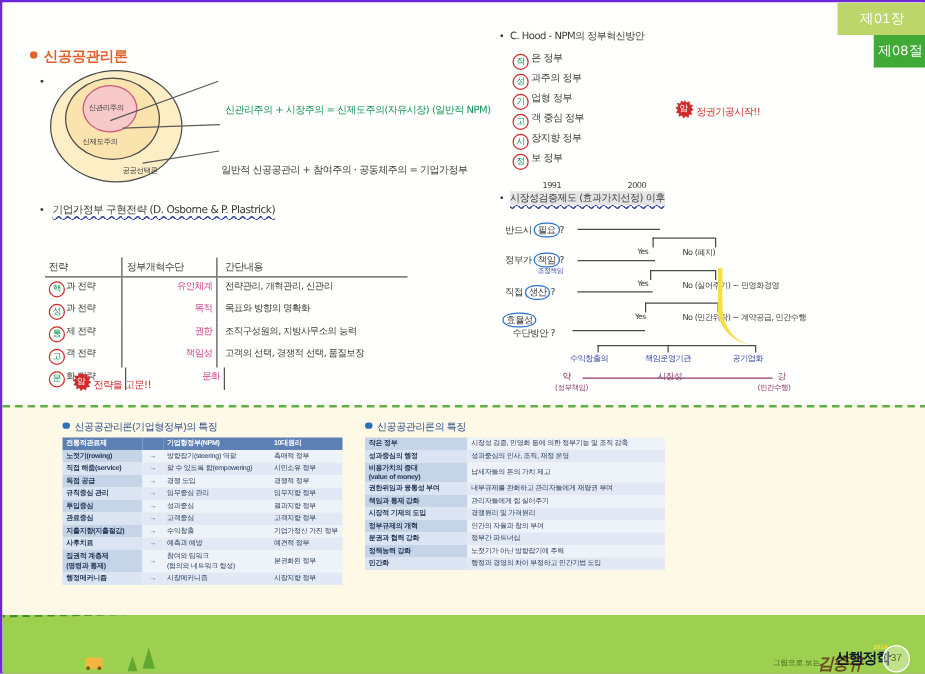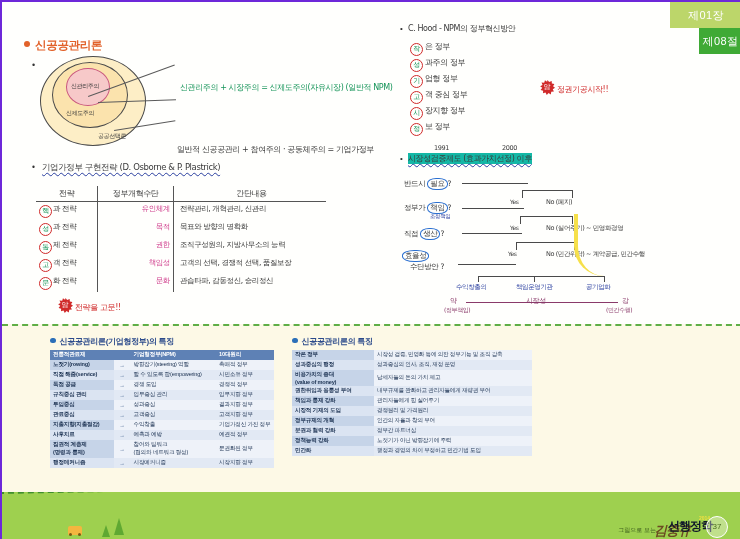--- a/index.html
+++ b/index.html
@@ -36,52 +36,52 @@
   .r1{left:0;top:2px;width:104px;height:88px;background:#fdeec6;}
   .r2{left:12px;top:8px;width:74px;height:64px;background:#fbe3ad;}
   .r3{left:26px;top:14px;width:42px;height:36px;background:#f7c9c9;border-color:#c9577f !important;}
   .vlab{position:absolute;font-size:6px;white-space:nowrap;}
 
   .leader{position:absolute;height:1px;background:#5a5a5a;transform-origin:0 0;}
 
   .hline{position:absolute;font-size:8px;white-space:nowrap;}
 
   .ul-wavy{text-decoration:underline wavy;text-decoration-color:#2a3fa0;text-underline-offset:2px;}
-  .hl-green{background:#14b8a6;}
+  .hl-green{background:#e5e5e5;}
 
   
   .star{display:inline-block;width:15px;height:15px;background:#d02a2a;vertical-align:-3px;margin-right:2px;
         clip-path:polygon(50% 0%,61% 13%,78% 6%,79% 24%,96% 26%,87% 41%,100% 52%,85% 61%,93% 77%,75% 78%,72% 96%,57% 86%,45% 100%,37% 83%,20% 89%,21% 71%,4% 66%,15% 52%,1% 41%,17% 33%,10% 16%,28% 18%,33% 2%,47% 12%);}
   .star-in{position:relative;display:inline-block;}
   .star-in i{position:absolute;left:3.5px;top:2px;color:#fff;font-size:7px;font-style:normal;}
 
   
   .ht{position:absolute;left:34px;top:184px;width:290px;font-size:7.5px;}
   .ht .row{display:flex;}
   .ht .c{padding:2px 3px;}
   .ht .c1{width:58px;}
   .ht .c2{width:72px;border-left:1px solid #555;border-right:1px solid #555;}
   .ht .c3{width:150px;padding-left:6px;}
-  .ht .hdr{border-bottom:1.2px solid #555;text-align:center;font-size:8px;}
+  .ht .hdr{border-bottom:1.2px solid #555;text-align:left;font-size:8px;margin-top:20px;}
   .circ{display:inline-block;width:11px;height:11px;line-height:11px;text-align:center;border:1.3px solid #d02a2a;border-radius:50%;font-size:7px;color:#159458;margin-right:1px;vertical-align:-2px;}
   .rlist{position:absolute;left:408px;top:38px;font-size:8px;line-height:13.5px;}
   .rlist .ci{display:inline-block;width:11px;height:11px;line-height:11px;text-align:center;border:1.3px solid #d02a2a;border-radius:50%;font-size:7px;color:#159458;margin-right:2px;vertical-align:-2px;}
 
   
   .flow{position:absolute;left:398px;top:170px;width:336px;height:142px;font-size:7.5px;}
   .fl-t{position:absolute;white-space:nowrap;}
   .fl-line{position:absolute;background:#4a4a4a;height:1px;}
   .fl-v{position:absolute;background:#4a4a4a;width:1px;}
   .ocirc{display:inline-block;padding:0 2px;border:1.3px solid #2a6fd0;border-radius:45%;}
   .ycurve{position:absolute;border-left:4px solid #f6e04a;border-radius:0 0 0 60px;}
 
   
   .panel{position:absolute;left:0;top:322px;width:740px;height:168px;background:#fdf9e6;}
   .dash-top{position:absolute;left:0;top:0;width:740px;height:0;border-top:2.5px dashed #5fae46;}
-  .ptitle{font-size:8px;font-weight:bold;color:#2b4a8b;letter-spacing:-.3px;}
+  .ptitle{font-size:8px;font-weight:normal;color:#2b4a8b;letter-spacing:-.3px;}
   .ptitle .bdot{display:inline-block;width:5.5px;height:5.5px;border-radius:50%;background:#2b6fb8;margin-right:4px;vertical-align:1px;}
 
   table.tb{border-collapse:collapse;font-size:5.6px;color:#1c3252;letter-spacing:-.2px;}
   table.tb td,table.tb th{padding:1px 3px;vertical-align:middle;}
   .th-cell{background:#5e81b5;color:#fff;font-weight:bold;text-align:left;}
   .lab-cell{background:#c6d4e8;font-weight:bold;}
   .lab-cell.alt{background:#dbe4f2;}
   .val-cell{background:#eef2f9;}
   .val-cell.alt{background:#e2e9f4;}
   .arrow-cell{background:#eef2f9;text-align:center;color:#43618f;}
@@ -128,21 +128,21 @@
       <div class="vlab hw hw-dark" style="left:31px;top:28px;">신관리주의</div>
       <div class="vlab hw hw-dark" style="left:26px;top:55px;">신제도주의</div>
       <div class="vlab hw hw-dark" style="left:58px;top:78px;">공공선택론</div>
     </div>
 
     <div class="leader" style="left:86px;top:94px;width:92px;transform:rotate(-20deg);"></div>
     <div class="leader" style="left:96px;top:100px;width:78px;transform:rotate(-2deg);"></div>
     <div class="leader" style="left:112px;top:128px;width:62px;transform:rotate(-9deg);"></div>
 
     <div class="hline hw hw-green" style="left:178px;top:80px;">신관리주의 + 시장주의 = 신제도주의(자유시장) (일반적 NPM)</div>
-    <div class="hline hw hw-dark" style="left:175px;top:142px;">일반적 신공공관리 + 참여주의 · 공동체주의 = 기업가정부</div>
+    <div class="hline hw hw-dark" style="left:175px;top:128px;">일반적 신공공관리 + 참여주의 · 공동체주의 = 기업가정부</div>
 
     <div style="position:absolute;left:30px;top:160px;font-size:8.5px;color:#333;">•</div>
     <div class="hw hw-dark ul-wavy" style="position:absolute;left:40px;top:160px;font-size:8.5px;">기업가정부 구현전략 (D. Osborne &amp; P. Plastrick)</div>
 
     <div class="ht hw hw-dark">
       <div class="row hdr">
         <div class="c c1">전략</div>
         <div class="c c2">정부개혁수단</div>
         <div class="c c3">간단내용</div>
       </div>
@@ -162,21 +162,20 @@
         <div class="c c3">조직구성원의, 지방사무소의 능력</div>
       </div>
       <div class="row">
         <div class="c c1"><span class="circ">고</span><span>객 전략</span></div>
         <div class="c c2 hw-pink">책임성</div>
         <div class="c c3">고객의 선택, 경쟁적 선택, 품질보장</div>
       </div>
       <div class="row">
         <div class="c c1"><span class="circ">문</span><span>화 전략</span></div>
         <div class="c c2 hw-pink">문화</div>
-        <div class="c c3">관습타파, 감동정신, 승리정신</div>
       </div>
     </div>
 
     <div style="position:absolute;left:56px;top:296px;font-size:8px;" class="hw hw-red">
       <span class="star-in"><span class="star"></span><i>암</i></span><span>전략을 고문!!</span>
     </div>
 
     <div style="position:absolute;left:398px;top:22px;font-size:8px;color:#333;">•</div>
     <div class="hw hw-dark" style="position:absolute;left:406px;top:21px;font-size:8px;">C. Hood - NPM의 정부혁신방안</div>
 

